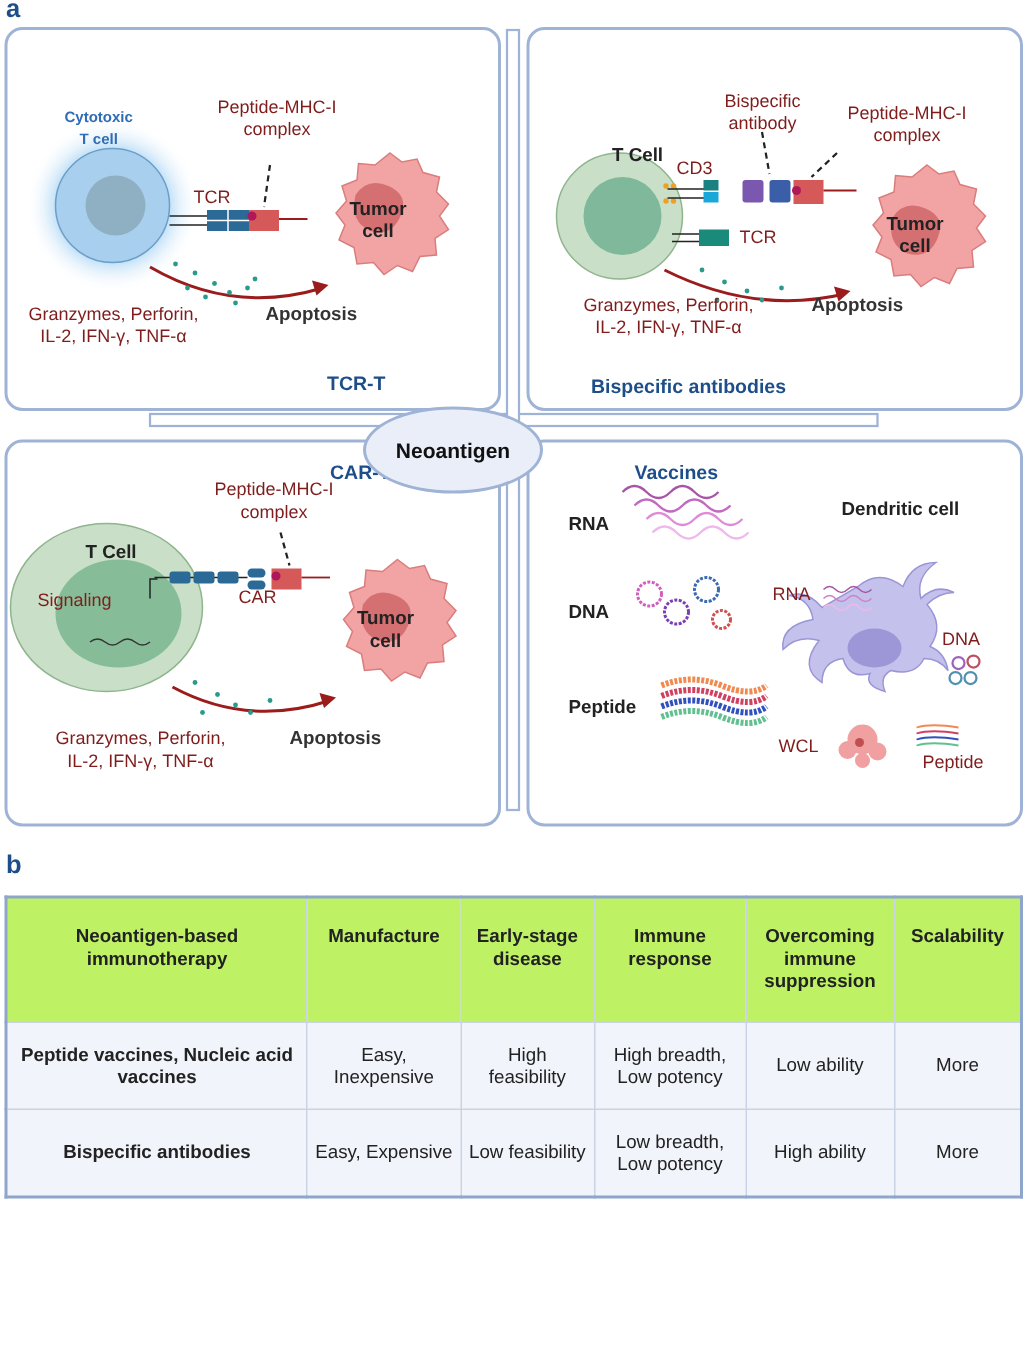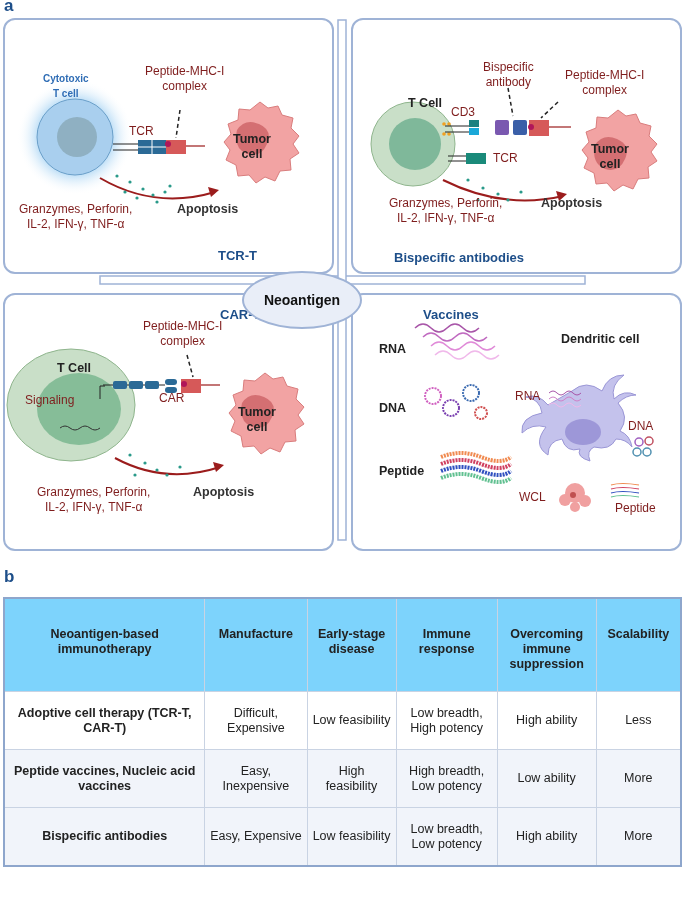--- a/index.html
+++ b/index.html
@@ -5,21 +5,21 @@
   html,body{margin:0;padding:0;background:#ffffff;}
   body{width:685px;height:906px;position:relative;overflow:hidden;font-family:"Liberation Sans",sans-serif;color:#222;}
   .panel-letter{position:absolute;font-weight:bold;font-size:17px;color:#1d4e89;}
   .panel{position:absolute;border:2px solid #9fb3d6;border-radius:12px;background:#fff;box-sizing:border-box;}
   .ptitle{position:absolute;font-weight:bold;font-size:13px;color:#1d4e89;white-space:nowrap;}
   .lbl{position:absolute;font-size:12px;text-align:center;line-height:15px;white-space:nowrap;color:#7f1d1d;}
   .lblb{position:absolute;font-size:12.5px;font-weight:bold;text-align:center;line-height:15px;white-space:nowrap;color:#222;}
   .center-oval{position:absolute;left:242px;top:271px;width:120px;height:58px;border-radius:50%;background:#e9eef8;border:2px solid #9fb3d6;box-sizing:border-box;display:flex;align-items:center;justify-content:center;font-weight:bold;font-size:14px;color:#111;}
   table.cmp{position:absolute;left:3px;top:597px;width:679px;border-collapse:collapse;font-size:12.5px;border:2px solid #8ea6cc;}
   table.cmp th,table.cmp td{border:1px solid #c9d3e3;text-align:center;vertical-align:middle;padding:2px 4px;line-height:15px;}
-  table.cmp th{background:#7dd3fc;font-weight:bold;height:62px;vertical-align:top;padding-top:28px;}
+  table.cmp th{background:#bef264;font-weight:bold;height:62px;vertical-align:top;padding-top:18px;}
   table.cmp td{height:53px;}
   table.cmp td.rowh{font-weight:bold;}
   table.cmp tr.alt td{background:#f1f4fa;}
 </style>
 </head>
 <body>
 
 <div class="panel-letter" style="left:4px;top:-4px;">a</div>
 
 <svg style="position:absolute;left:0;top:0;" width="685" height="560">
@@ -269,28 +269,20 @@
     <tr>
       <th>Neoantigen-based immunotherapy</th>
       <th>Manufacture</th>
       <th>Early-stage disease</th>
       <th>Immune response</th>
       <th>Overcoming immune suppression</th>
       <th>Scalability</th>
     </tr>
   </thead>
   <tbody>
-    <tr>
-      <td class="rowh">Adoptive cell therapy (TCR-T, CAR-T)</td>
-      <td>Difficult, Expensive</td>
-      <td>Low feasibility</td>
-      <td>Low breadth, High potency</td>
-      <td>High ability</td>
-      <td>Less</td>
-    </tr>
     <tr class="alt">
       <td class="rowh">Peptide vaccines, Nucleic acid vaccines</td>
       <td>Easy, Inexpensive</td>
       <td>High feasibility</td>
       <td>High breadth, Low potency</td>
       <td>Low ability</td>
       <td>More</td>
     </tr>
     <tr class="alt">
       <td class="rowh">Bispecific antibodies</td>

